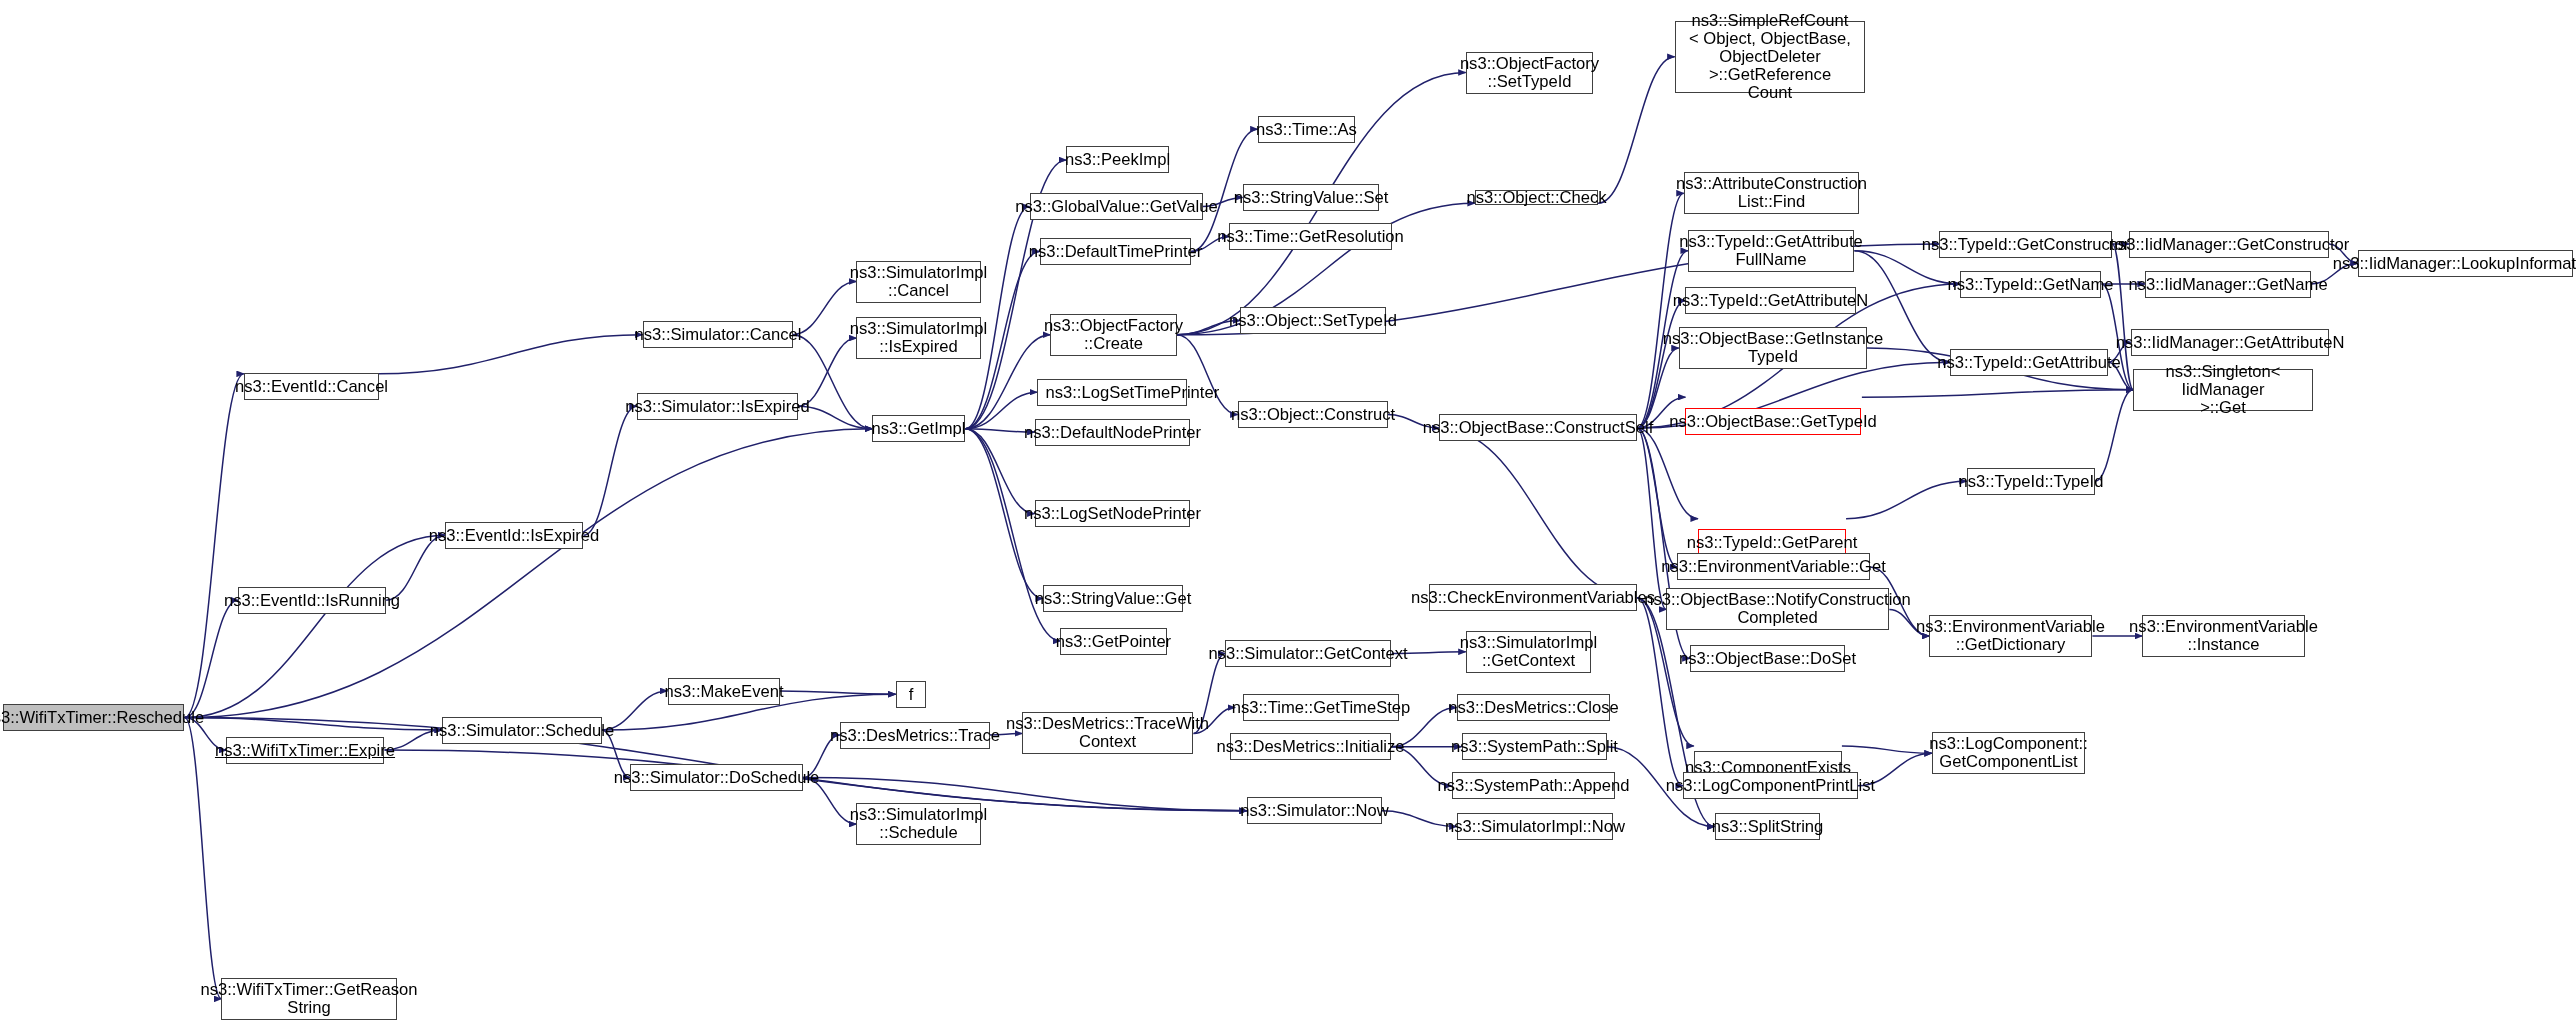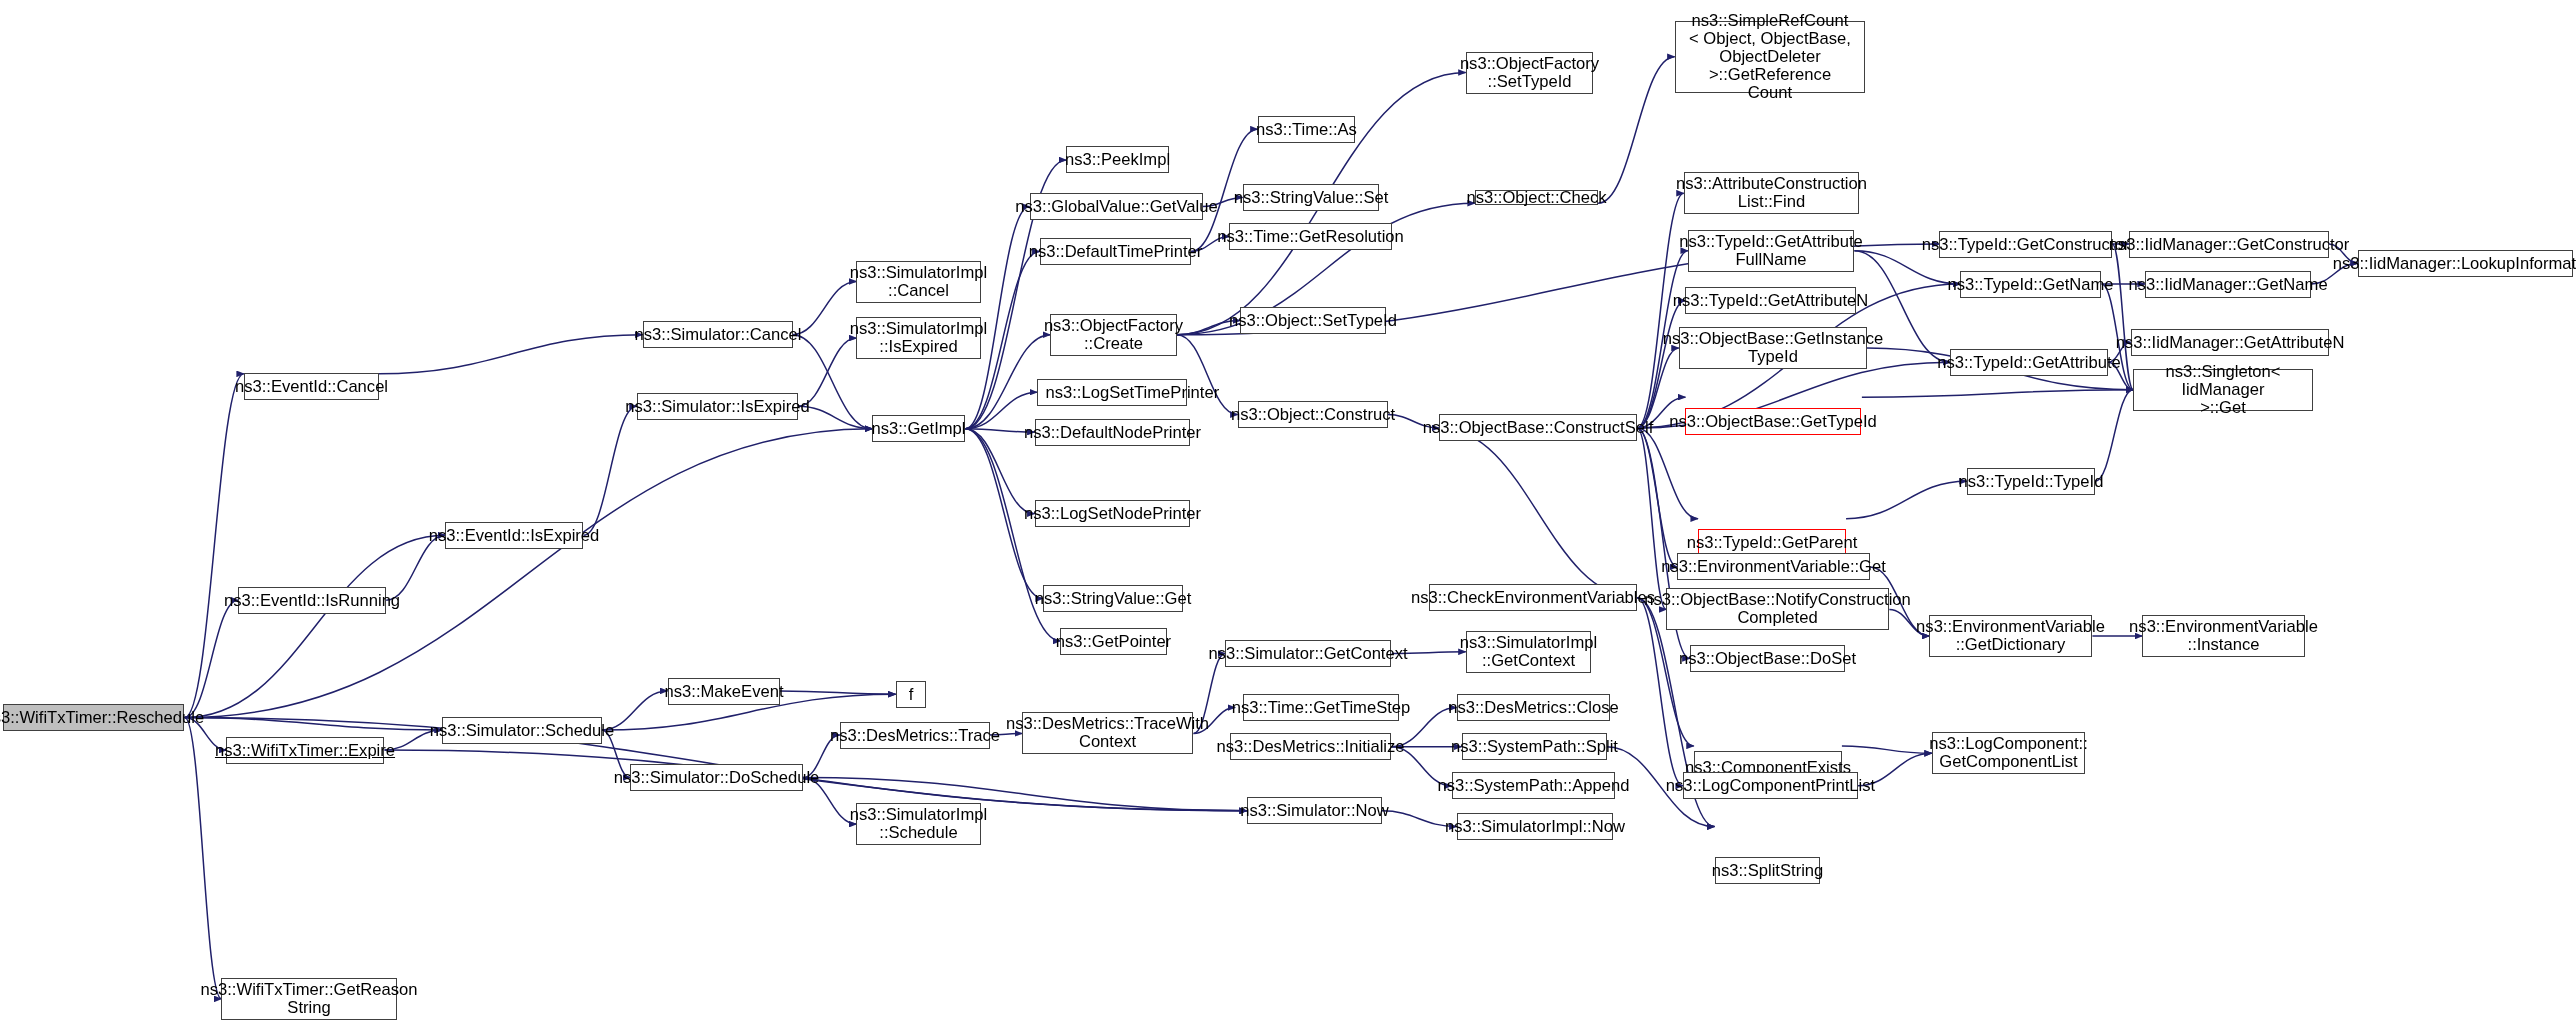--- a/index.html
+++ b/index.html
@@ -197,21 +197,21 @@
       <div class="node" style="left: 1679px; top: 327px; width: 188px; height: 42px;">ns3::ObjectBase::GetInstance
 TypeId</div>
       <div class="node red" style="left: 1685px; top: 384px; width: 176px; height: 27px;">ns3::ObjectBase::GetTypeId</div>
       <div class="node red" style="left: 1698px; top: 505px; width: 148px; height: 27px;">ns3::TypeId::GetParent</div>
       <div class="node" style="left: 1677px; top: 553px; width: 193px; height: 27px;">ns3::EnvironmentVariable::Get</div>
       <div class="node" style="left: 1666px; top: 588px; width: 223px; height: 42px;">ns3::ObjectBase::NotifyConstruction
 Completed</div>
       <div class="node" style="left: 1690px; top: 645px; width: 155px; height: 27px;">ns3::ObjectBase::DoSet</div>
       <div class="node" style="left: 1694px; top: 732px; width: 148px; height: 34px; margin-top: 19px;">ns3::ComponentExists</div>
       <div class="node" style="left: 1683px; top: 772px; width: 175px; height: 27px;">ns3::LogComponentPrintList</div>
-      <div class="node" style="left: 1715px; top: 813px; width: 105px; height: 27px; margin-top: 44px;">ns3::SplitString</div>
+      <div class="node" style="left: 1715px; top: 813px; width: 105px; height: 27px;">ns3::SplitString</div>
       <div class="node" style="left: 1939px; top: 231px; width: 173px; height: 27px;">ns3::TypeId::GetConstructor</div>
       <div class="node" style="left: 1960px; top: 271px; width: 141px; height: 27px;">ns3::TypeId::GetName</div>
       <div class="node" style="left: 1950px; top: 349px; width: 158px; height: 27px;">ns3::TypeId::GetAttribute</div>
       <div class="node" style="left: 1967px; top: 468px; width: 128px; height: 27px;">ns3::TypeId::TypeId</div>
       <div class="node" style="left: 1929px; top: 615px; width: 163px; height: 42px;">ns3::EnvironmentVariable
 ::GetDictionary</div>
       <div class="node" style="left: 1932px; top: 732px; width: 153px; height: 42px;">ns3::LogComponent::
 GetComponentList</div>
       <div class="node" style="left: 2129px; top: 231px; width: 200px; height: 27px;">ns3::IidManager::GetConstructor</div>
       <div class="node" style="left: 2145px; top: 271px; width: 166px; height: 27px;">ns3::IidManager::GetName</div>

